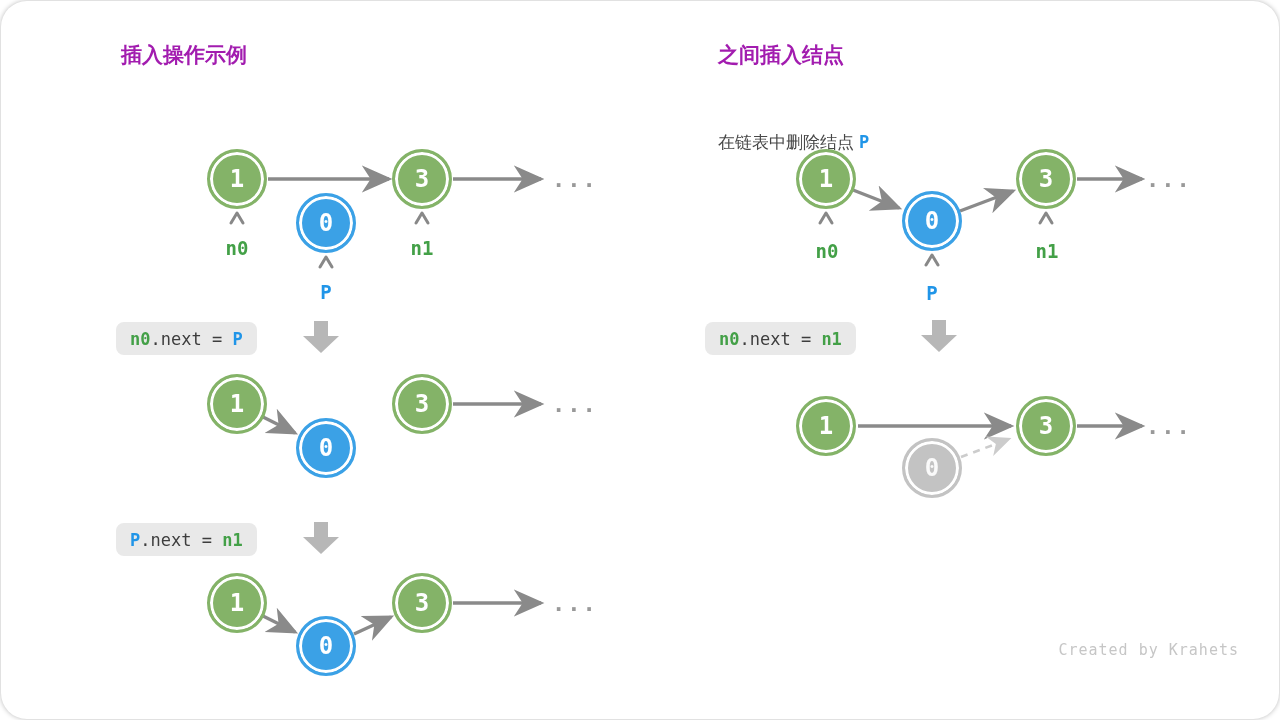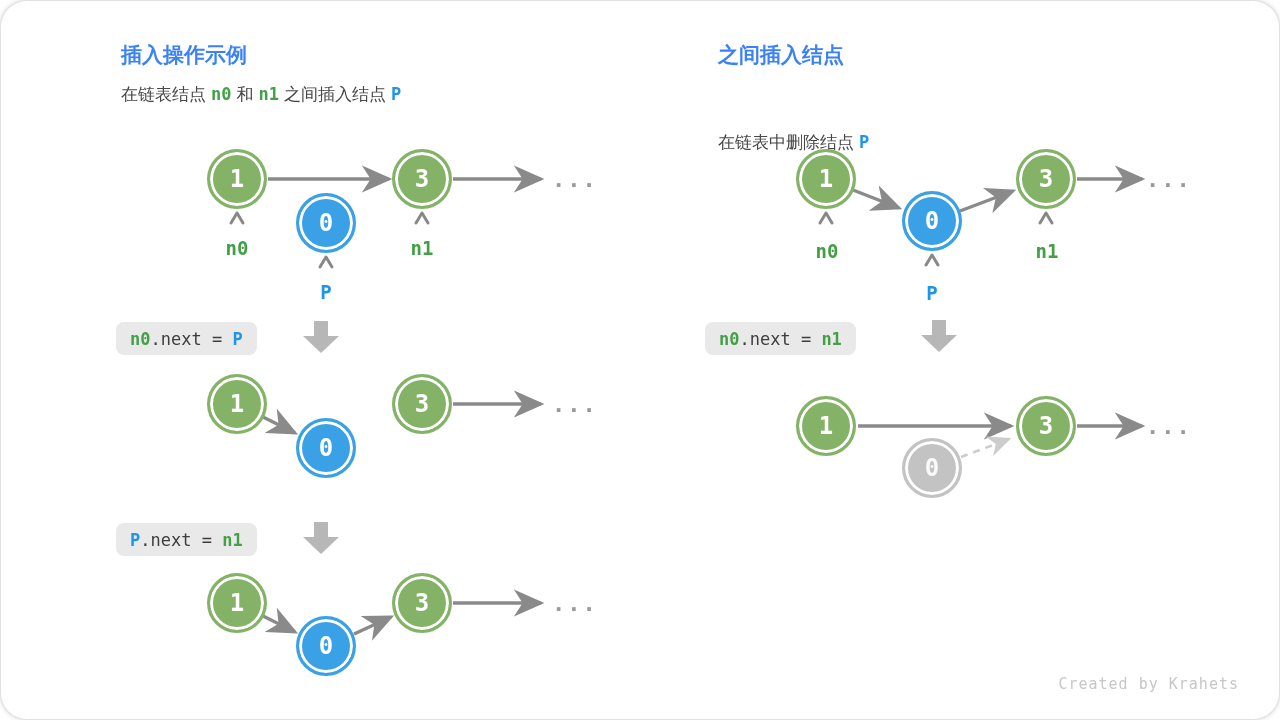--- a/index.html
+++ b/index.html
@@ -6,21 +6,21 @@
   .canvas {
     position:relative; width:1278px; height:718px; margin:1px;
     background:#ffffff; border-radius:26px;
     box-shadow:0 0 5px rgba(0,0,0,0.28);
     overflow:hidden;
     font-family:"Liberation Sans","DejaVu Sans",sans-serif;
   }
   svg.layer { position:absolute; left:0; top:0; pointer-events:none; }
 
   .title {
-    position:absolute; font-weight:bold; font-size:21px; color:#3b82f6;
+    position:absolute; font-weight:bold; font-size:21px; color:#a21caf;
   }
   .subtitle {
     position:absolute; font-size:17px; color:#474747; white-space:nowrap;
   }
   .tok {
     font-family:"DejaVu Sans Mono","Liberation Mono",monospace;
     font-weight:bold; margin:0 5px; font-size:17px;
   }
   .tok.g { color:#43a047; }
   .tok.b { color:#2095e8; }
@@ -63,21 +63,21 @@
 
   .down-arrow { position:absolute; width:36px; }
   .down-arrow .stem { width:14px; height:15px; background:#b7b7b7; margin:0 auto; }
   .down-arrow .head {
     width:0; height:0;
     border-left:18px solid transparent; border-right:18px solid transparent;
     border-top:17px solid #b7b7b7;
   }
 
   .credit {
-    position:absolute; right:40px; top:674px;
+    position:absolute; right:40px; top:640px;
     font-family:"DejaVu Sans Mono","Liberation Mono",monospace;
     font-size:15px; color:#c6c6c6; letter-spacing:1px;
   }
 </style>
 </head>
 <body>
 
 <div class="canvas">
 
   <svg class="layer" width="1280" height="720">
@@ -122,23 +122,20 @@
       <polyline points="230,222 236,212 242,222"></polyline>
       <polyline points="415,222 421,212 427,222"></polyline>
       <polyline points="319,266 325,256 331,266"></polyline>
       <polyline points="819,222 825,212 831,222"></polyline>
       <polyline points="1039,222 1045,212 1051,222"></polyline>
       <polyline points="925,264 931,254 937,264"></polyline>
     </g>
   </svg>
 
   <div class="title" style="left:120px; top:40px;">插入操作示例</div>
-  <div class="subtitle" style="left:120px; top:82px;">
-    <span>在链表结点</span><span class="tok g">n0</span><span>和</span><span class="tok g">n1</span><span>之间插入结点</span><span class="tok b">P</span>
-  </div>
 
   <div class="node green" style="left:236px; top:178px;">1</div>
   <div class="node green" style="left:421px; top:178px;">3</div>
   <div class="node blue" style="left:325px; top:222px;">0</div>
   <div class="dots" style="left:551px; top:168px;">...</div>
   <div class="plabel g" style="left:236px; top:247px;">n0</div>
   <div class="plabel g" style="left:421px; top:247px;">n1</div>
   <div class="plabel b" style="left:325px; top:291px;">P</div>
 
   <div class="codebox" style="left:115px; top:321px;"><span class="lhs g">n0</span><span class="op">.next = </span><span class="rhs b">P</span></div>

